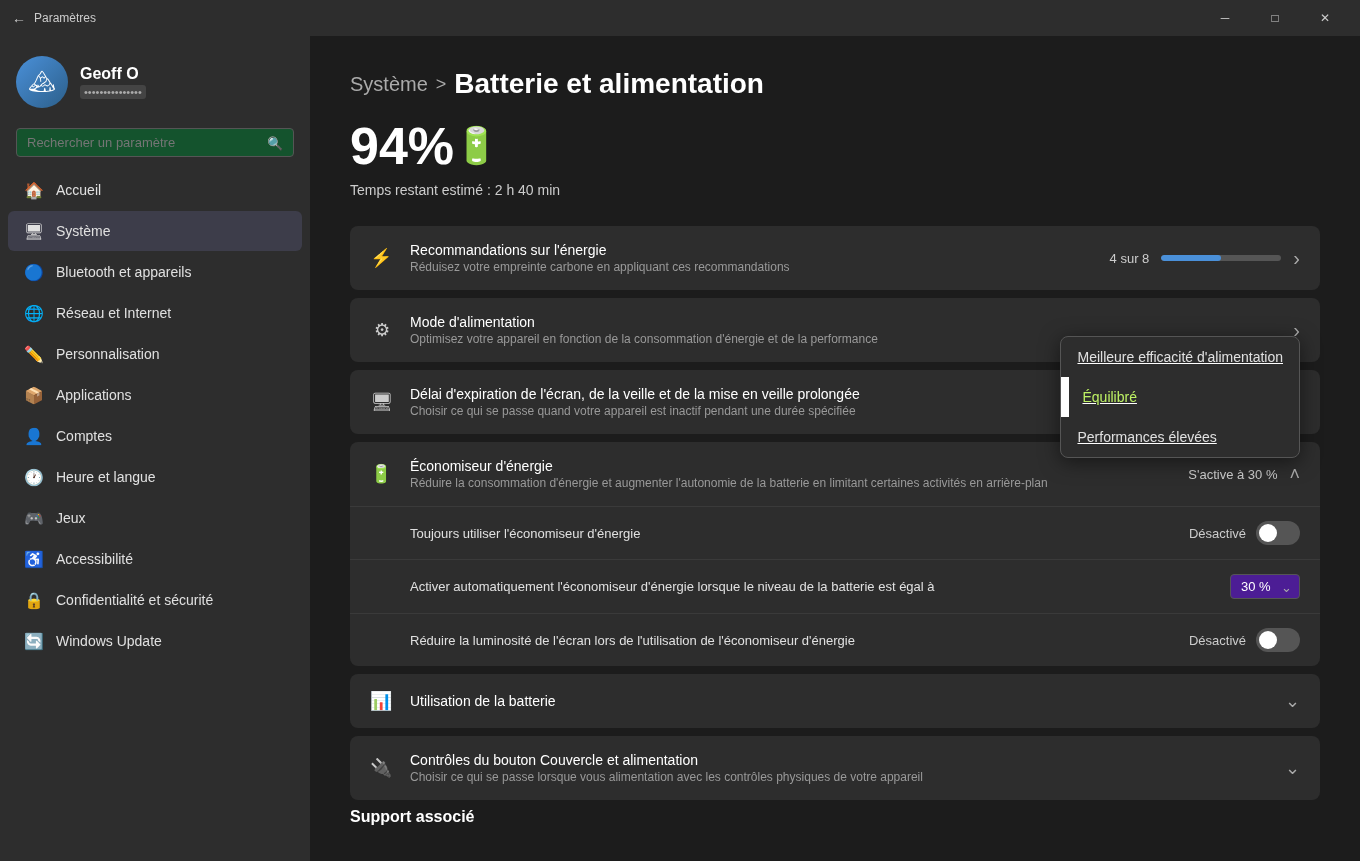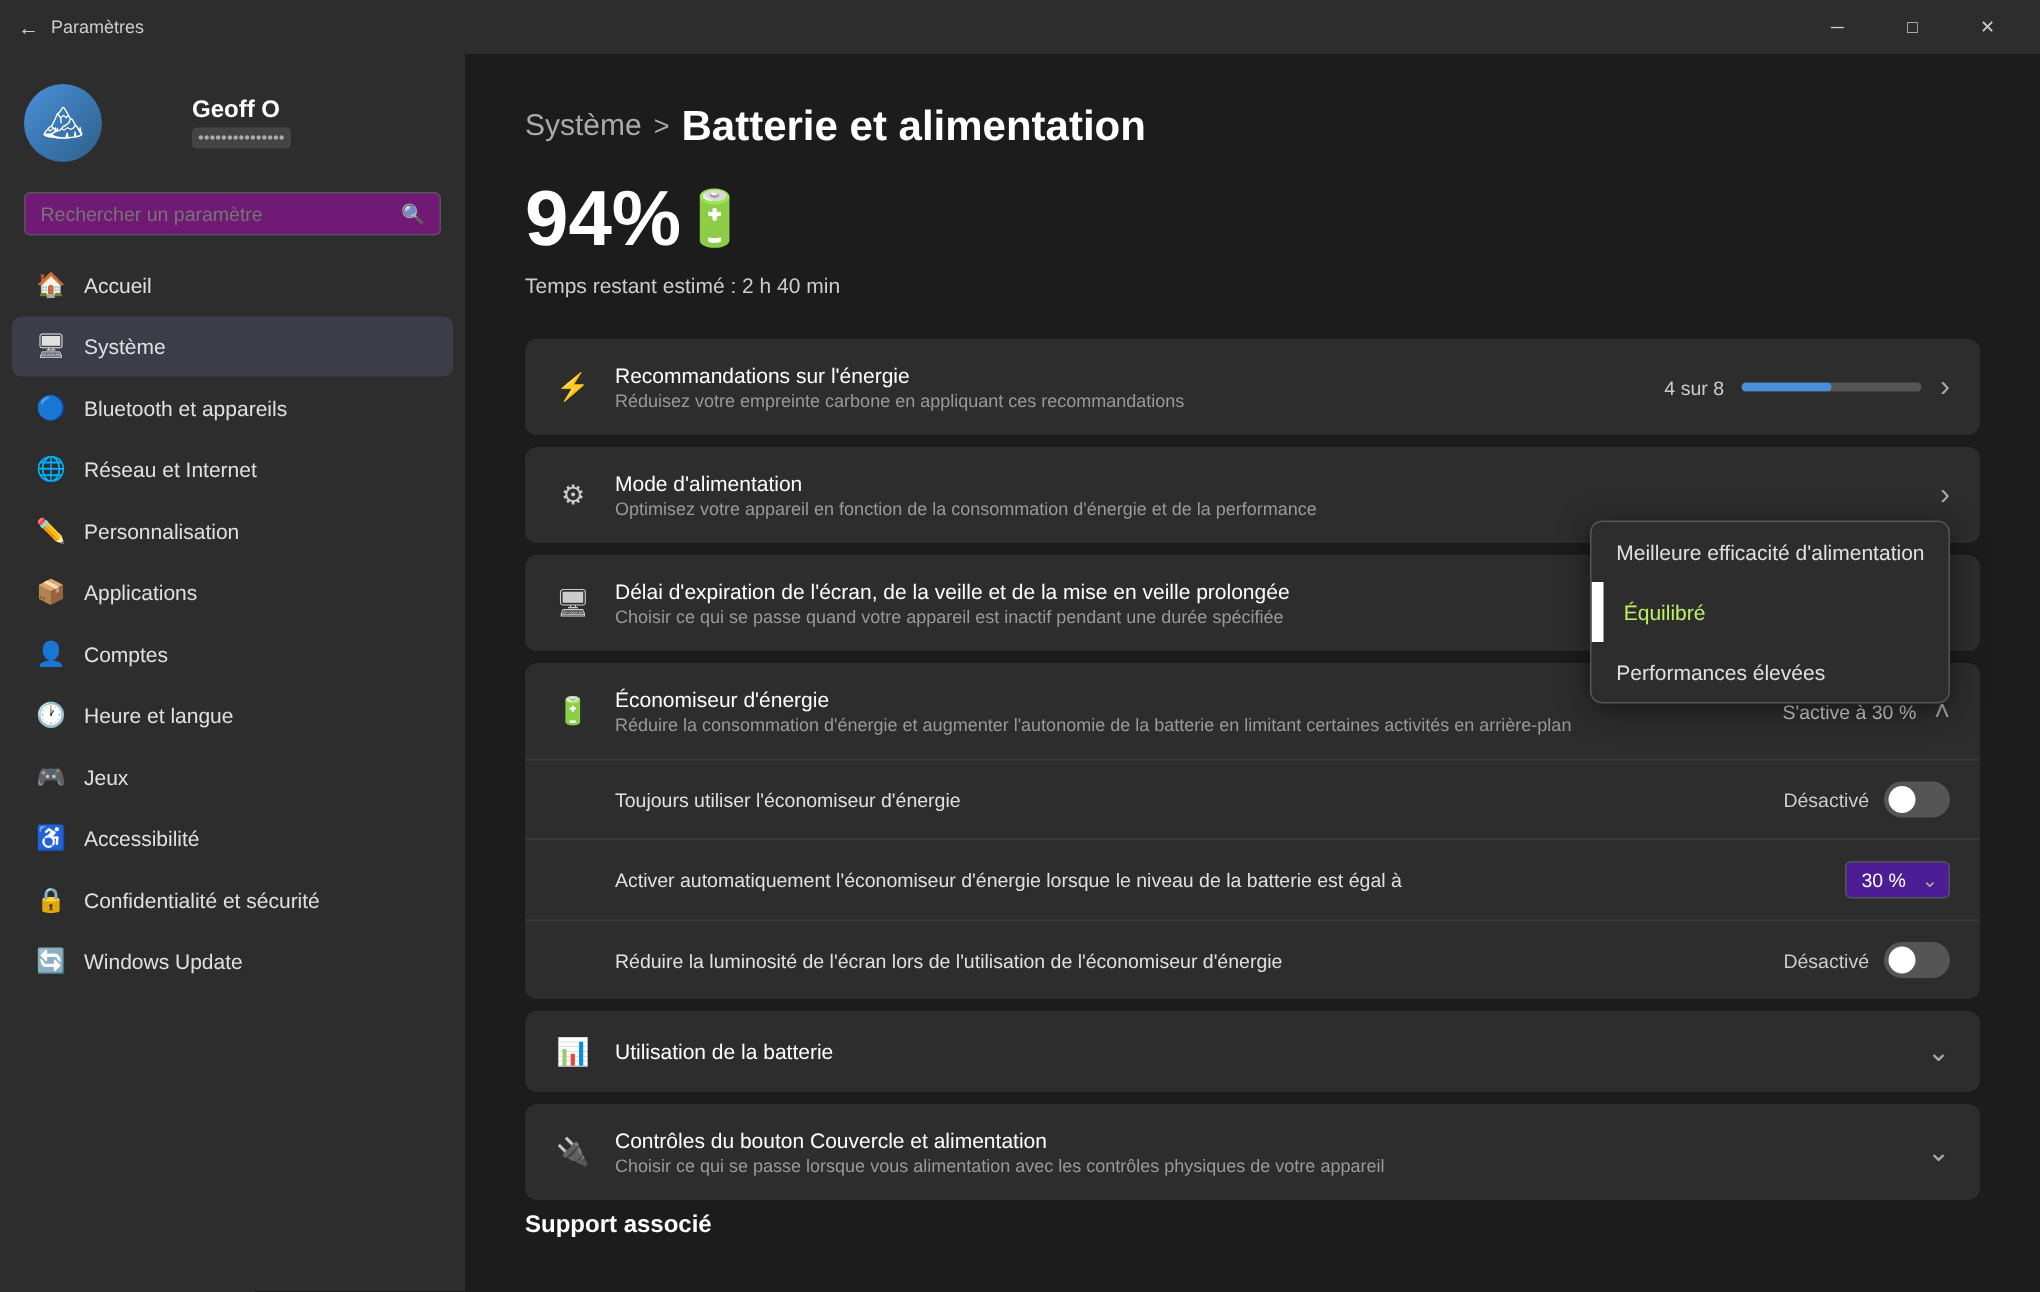--- a/index.html
+++ b/index.html
@@ -86,41 +86,40 @@
       overflow: hidden;
       flex-shrink: 0;
       display: flex;
       align-items: center;
       justify-content: center;
       font-size: 22px;
     }
     .user-info {
       display: flex;
       flex-direction: column;
-      margin-left: 48px;
     }
     .user-name {
       font-size: 16px;
       font-weight: 600;
     }
     .user-email {
       font-size: 11px;
       color: #aaa;
       background: #444;
       border-radius: 3px;
       padding: 1px 4px;
       margin-top: 2px;
     }
     .search-box {
       margin: 4px 16px 12px 16px;
       position: relative;
     }
     .search-box input {
       width: 100%;
-      background: #701a75;
+      background: #14532d;
       border: 1px solid #555;
       border-radius: 4px;
       color: #ccc;
       padding: 6px 32px 6px 10px;
       font-size: 13px;
       outline: none;
     }
     .search-icon {
       position: absolute;
       right: 10px;
@@ -318,28 +317,29 @@
       top: 50%;
       transform: translateY(-50%);
       color: #aaa;
       pointer-events: none;
     }
 
     
     .power-dropdown {
       position: absolute;
       right: 20px;
-      top: 49px;
+      top: 38px;
       background: #2d2d2d;
       border: 1px solid #555;
       border-radius: 8px;
       min-width: 220px;
       z-index: 100;
       box-shadow: 0 4px 20px rgba(0,0,0,0.5);
       overflow: hidden;
+      text-decoration: underline;
     }
     .power-dropdown-item {
       padding: 12px 16px;
       font-size: 14px;
       cursor: pointer;
       color: #e0e0e0;
     }
     .power-dropdown-item.selected {
       border-left: 8px solid #ffffff;
       padding-left: 13px;

